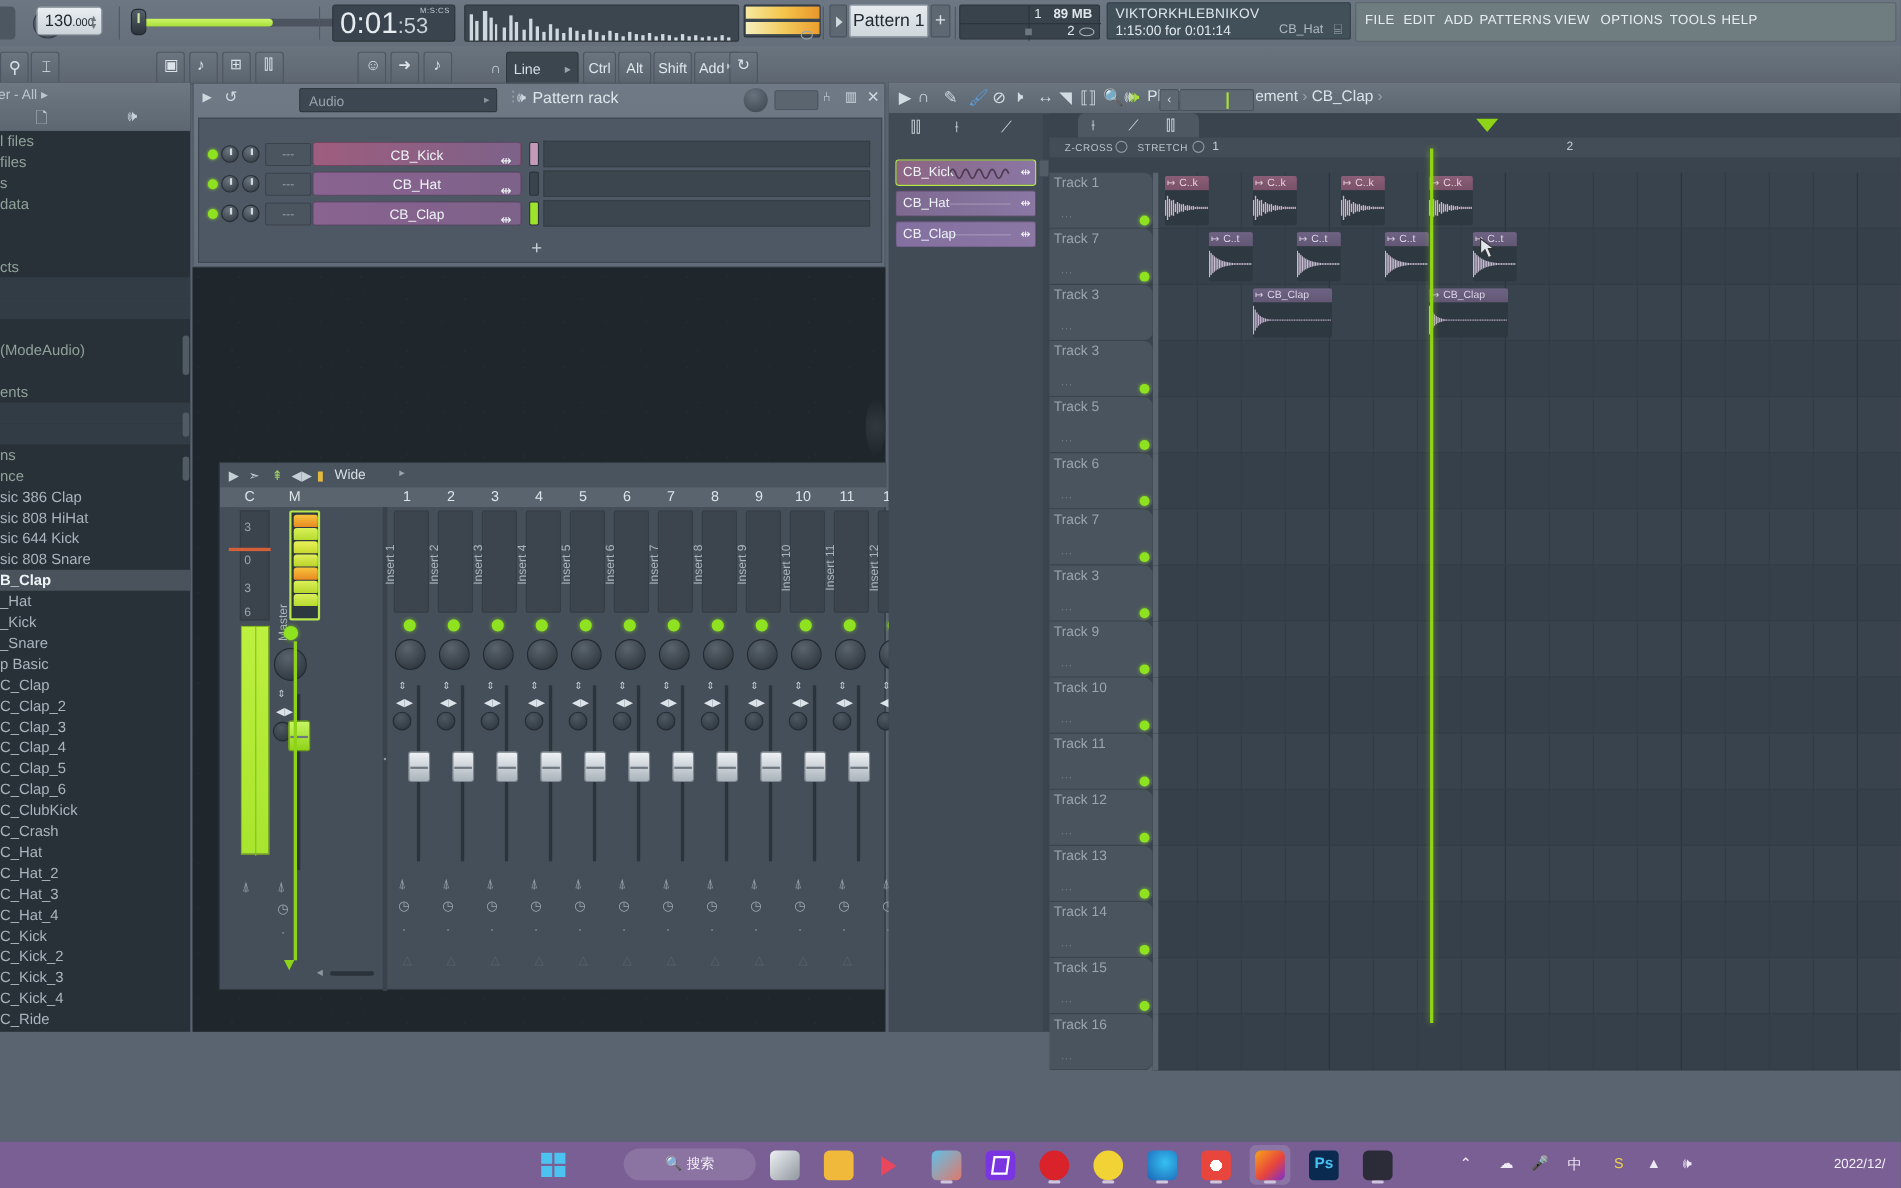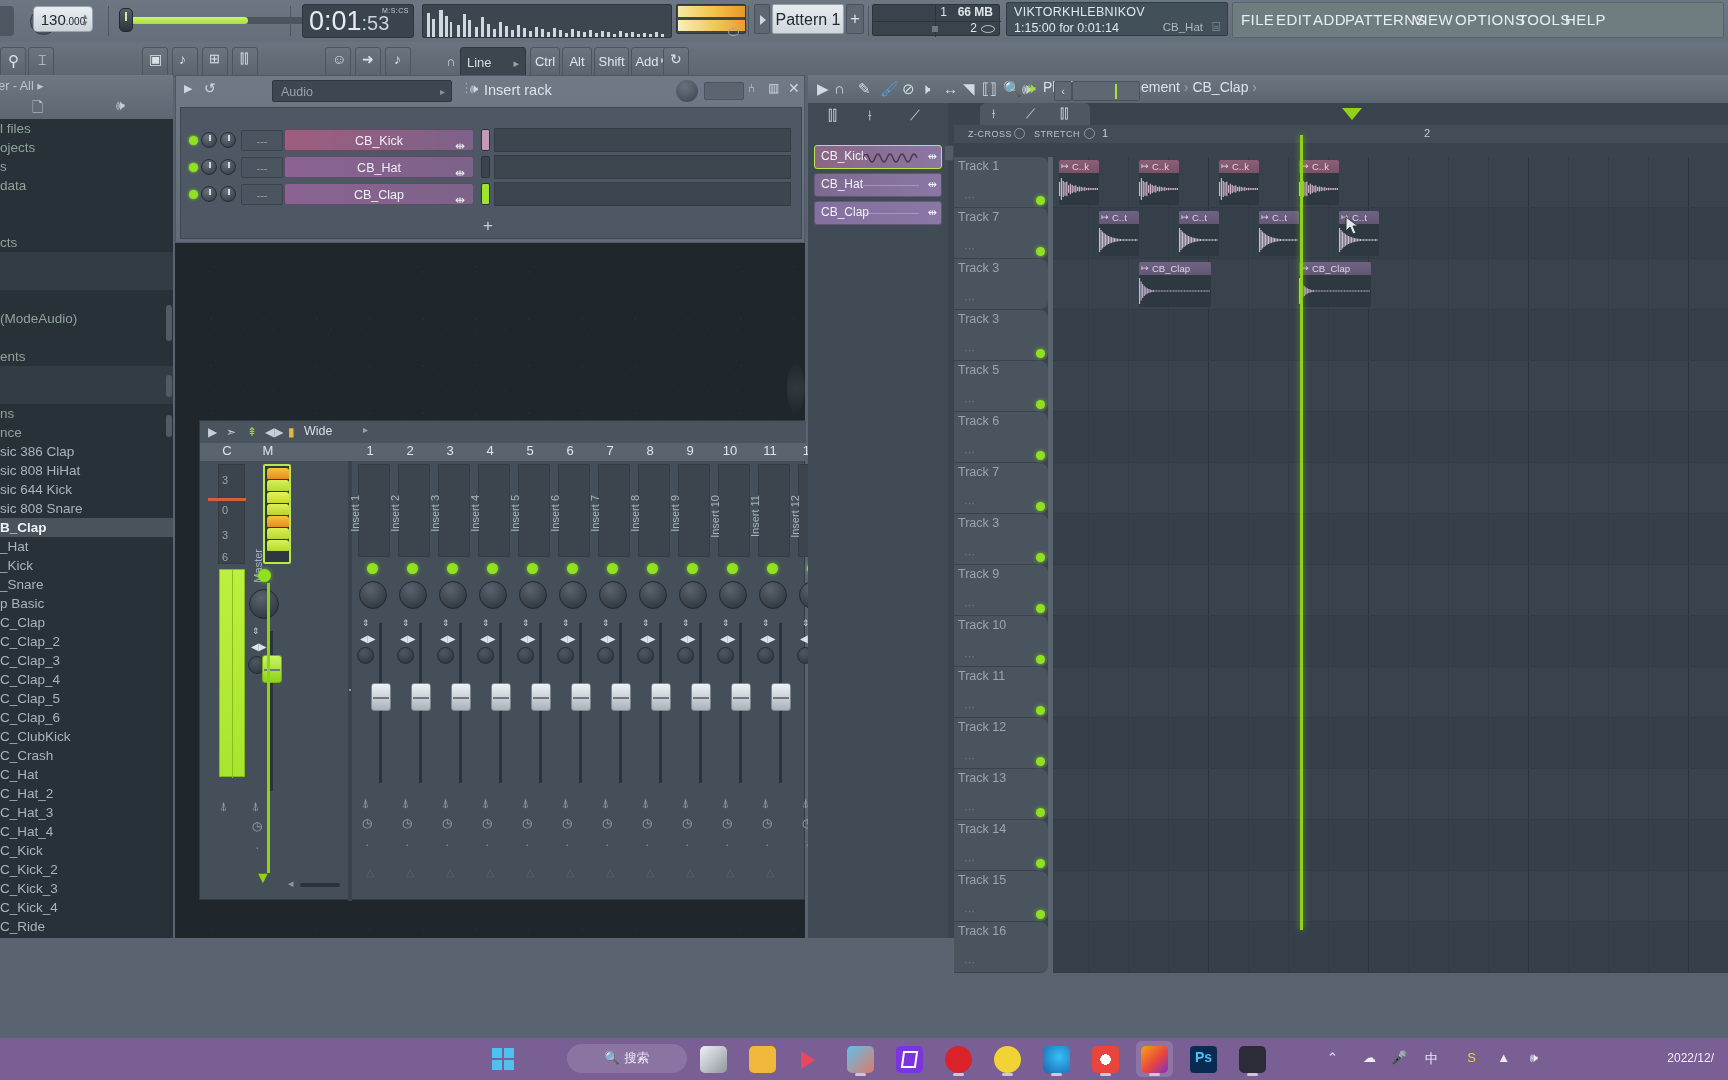--- a/index.html
+++ b/index.html
@@ -71,21 +71,21 @@
   .membox .sq { position:absolute; left:59px; top:21px; width:6px; height:6px; background:#6f7880;}
 
   .infobox { position:absolute; left:1006px; top:2px; width:222px; height:34px;
              background:#42505a; border:1px solid #323c45; border-radius:2px; }
   .infobox .n1 { position:absolute; left:7px; top:2px; color:#dfe7ec; font-size:12.5px; letter-spacing:.3px;}
   .infobox .n2 { position:absolute; left:7px; top:18px; color:#dfe7ec; font-size:12.5px; }
   .infobox .hat { position:absolute; right:24px; top:18px; color:#aeb8c0; font-size:11.5px; }
 
   .menubar { position:absolute; left:1232px; top:2px; width:492px; height:36px;
              background:#6f7c80; border:1px solid #58646a; border-radius:2px; }
-  .menubar .mi { position:absolute; top:8px; color:#e7eef1; font-size:15px; letter-spacing:.4px;}
+  .menubar .mi { position:absolute; top:8px; color:#e7eef1; font-size:12px; letter-spacing:.4px;}
 
   
   .tb2btn { position:absolute; top:5px; height:30px; background:linear-gradient(#6b7580,#5a646f);
             border:1px solid #4c5560; border-radius:3px; }
   .tb2btn.lbl { color:#dfe6ec; font-size:13px; text-align:center; }
   .lineselect { position:absolute; left:460px; top:5px; width:66px; height:30px; background:#3c464f;
                 border:1px solid #2e363e; border-radius:3px; color:#d6dee4; font-size:13px;
                 line-height:30px; padding-left:6px; }
   .lineselect .ar { position:absolute; right:6px; top:0; color:#9aa4ad; font-size:11px; }
 
@@ -367,21 +367,21 @@
         <div class="pat-name">Pattern 1</div>
         <div class="pat-plus">+</div>
       </div>
       <div class="sep" style="left:868px;"></div>
 
       <div class="membox">
         <div class="vdiv"></div>
           <div class="divv"></div>
           <div class="sq"></div>
         <span class="cpu">1</span>
-        <span class="mem">66 MB</span>
+        <span class="mem">89 MB</span>
         <span class="v2">2</span>
         <span class="oval"></span>
       </div>
 
       <div class="infobox">
         <span class="n1">VIKTORKHLEBNIKOV</span>
         <span class="n2">1:15:00 for 0:01:14</span>
         <span class="hat">CB_Hat</span>
         <span style="position:absolute;right:7px;top:16px;color:#98a2aa;font-size:13px;">⌸</span>
       </div>
@@ -447,21 +447,21 @@
   </div>
 
   <div class="browser">
     <div class="br-head">
       <span class="br-path"><span>ser - All</span> ▸</span>
       <span class="br-ico1">🗋</span>
       <span class="br-ico2">🕪</span>
     </div>
     <div class="br-list" id="browser-list">
         <div class="br-item dim">l files</div>
-        <div class="br-item dim">ojects</div>
+        <div class="br-item dim">files</div>
         <div class="br-item dim">s</div>
         <div class="br-item dim"> data</div>
         <div class="br-item dim"></div>
         <div class="br-item dim"></div>
         <div class="br-item dim">cts</div>
         <div class="br-item band"></div>
         <div class="br-item band"></div>
         <div class="br-item dim"></div>
         <div class="br-item dim">(ModeAudio)</div>
         <div class="br-item dim"></div>
@@ -504,21 +504,21 @@
 
   <div class="crack">
     <span style="position:absolute;left:8px;top:6px;color:#cfd8df;font-size:11px;">▶</span>
     <span style="position:absolute;left:28px;top:4px;color:#cfd8df;font-size:14px;">↺</span>
     <div class="cr-audio">
       <span>Audio</span>
       <span class="ar">▸</span>
     </div>
     <span style="position:absolute;left:284px;top:4px;color:#9aa4ac;font-size:13px;">⋮</span>
     <span style="position:absolute;left:294px;top:5px;color:#cfd8df;font-size:13px;">🕪</span>
-    <span class="cr-title">Insert rack</span>
+    <span class="cr-title">Pattern rack</span>
     <div style="position:absolute;left:500px;top:4px;width:22px;height:22px;border-radius:50%;background:radial-gradient(circle at 40% 30%,#68727d,#3b444d);"></div>
     <div style="position:absolute;left:528px;top:6px;width:40px;height:18px;background:#5b6570;border:1px solid #4b545e;border-radius:2px;"></div>
     <span style="position:absolute;left:572px;top:5px;color:#cfd8df;font-size:12px;">⑃</span>
     <span style="position:absolute;left:592px;top:5px;color:#cfd8df;font-size:12px;">▥</span>
     <span style="position:absolute;left:612px;top:4px;color:#cfd8df;font-size:14px;">✕</span>
 
     <div class="cr-body">
       <div id="channel-rows">
           <div class="cr-row" style="top: 20px; width: 600px;">
             <div class="cr-led"></div>

